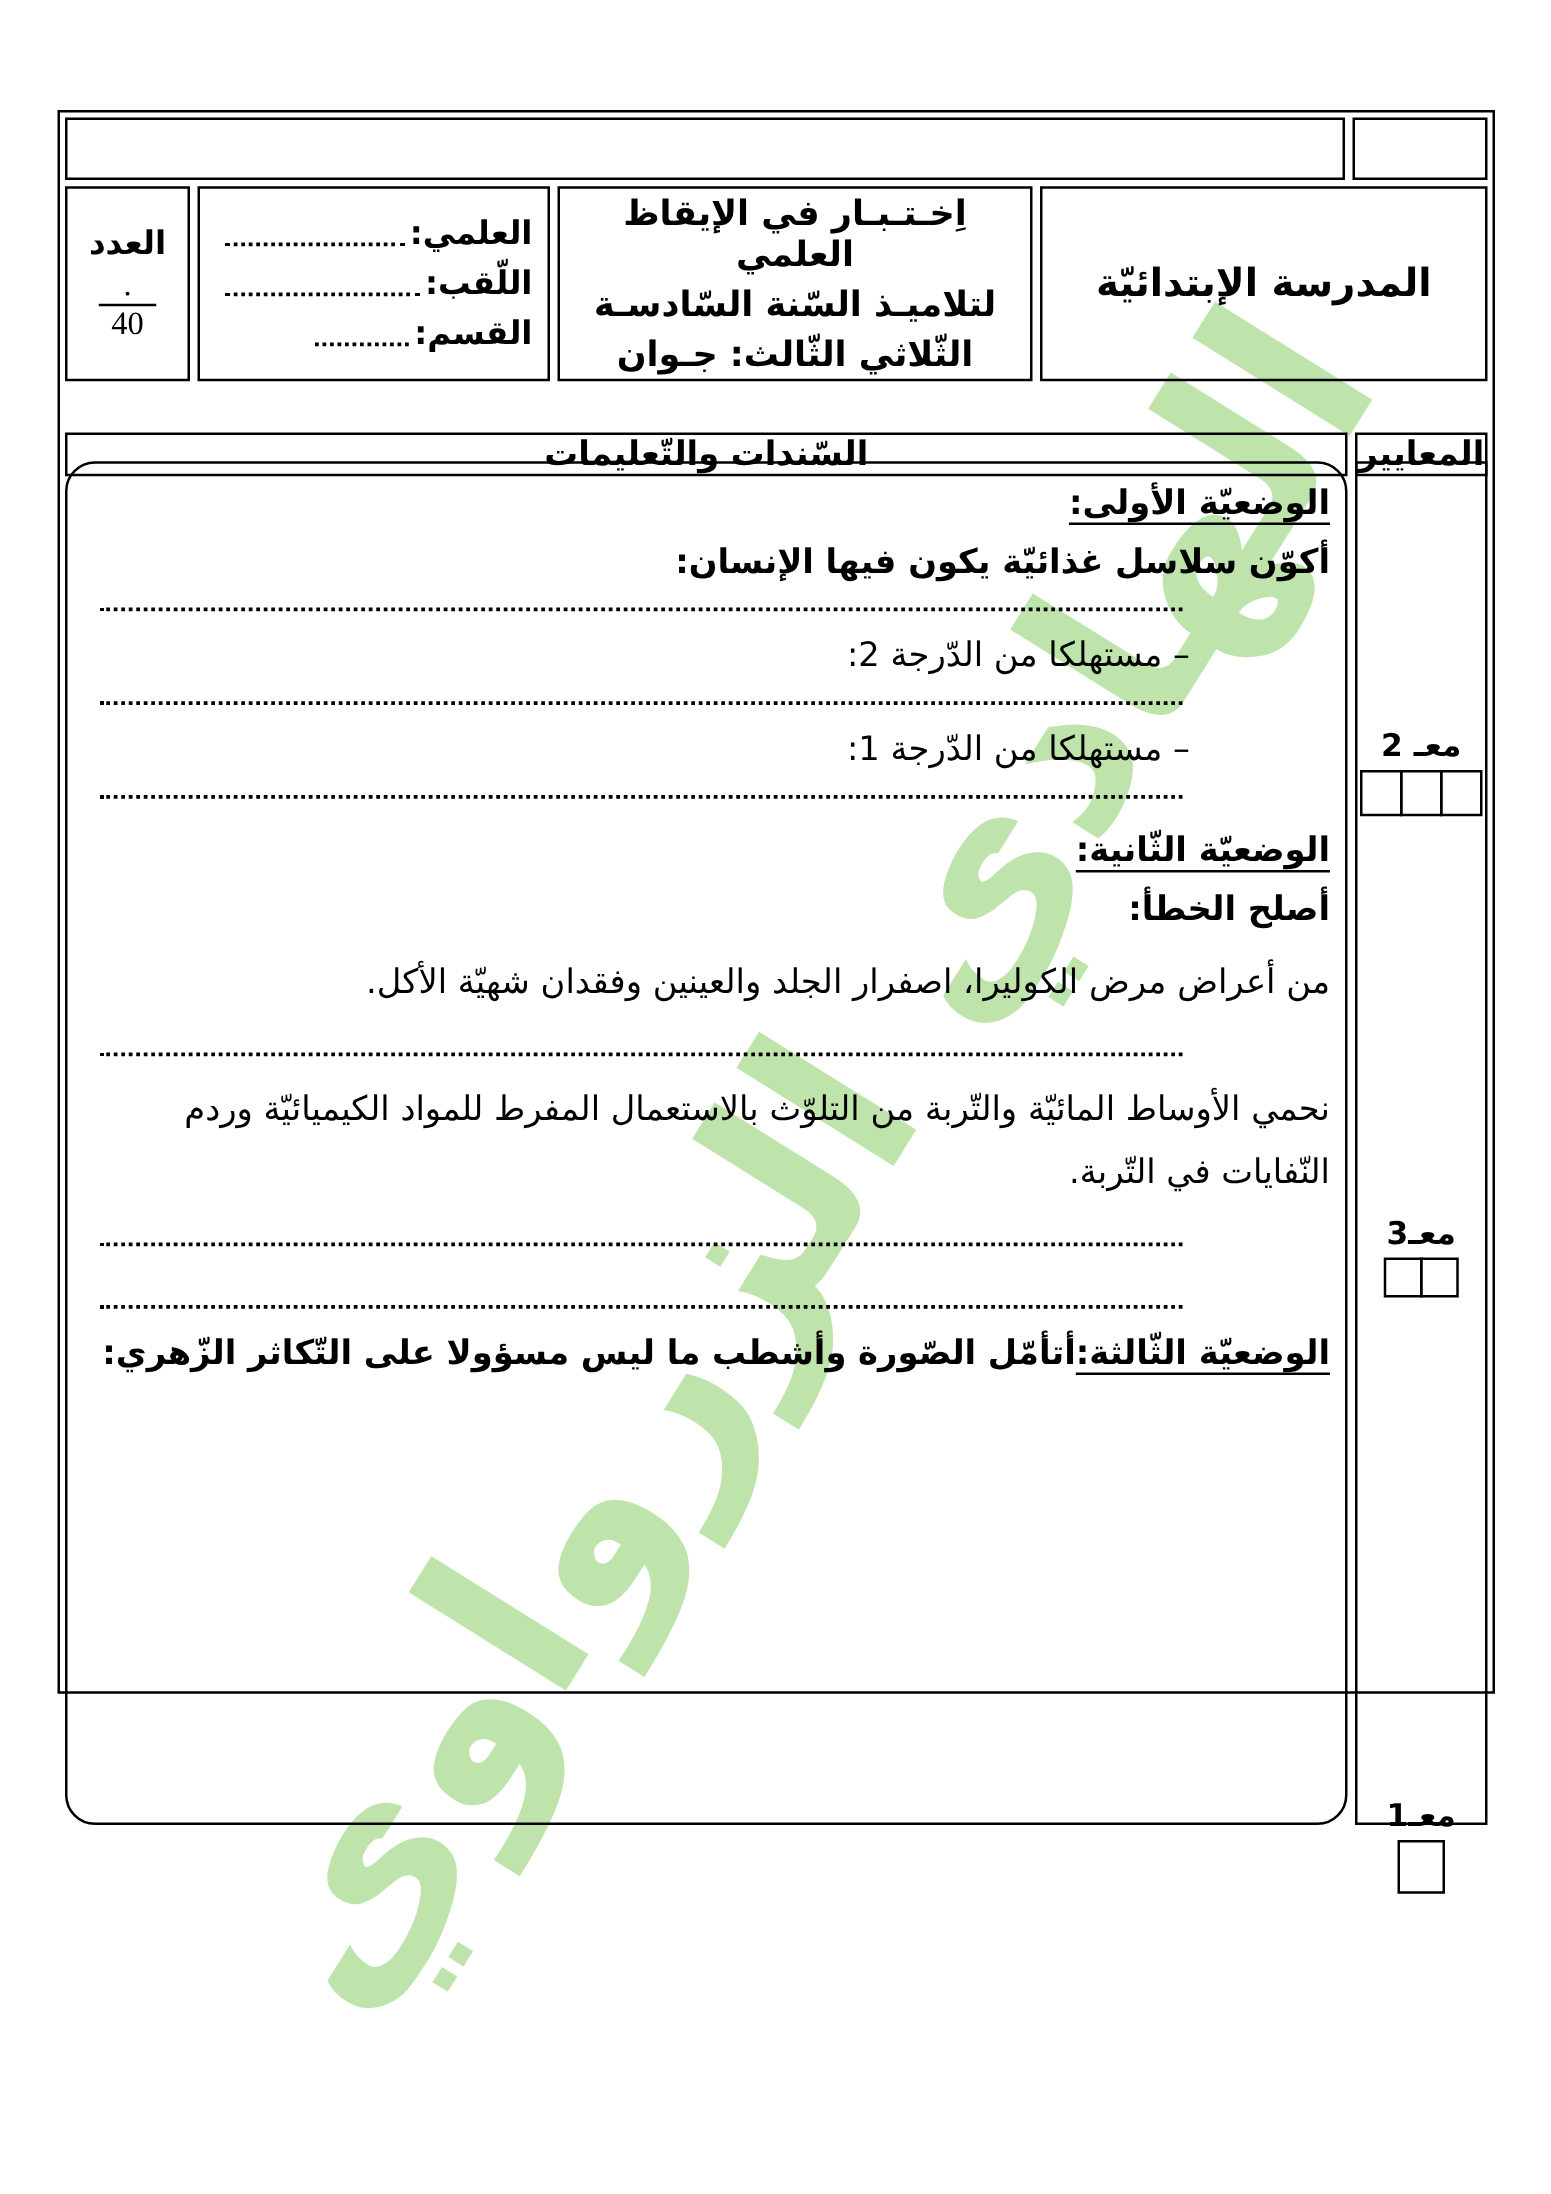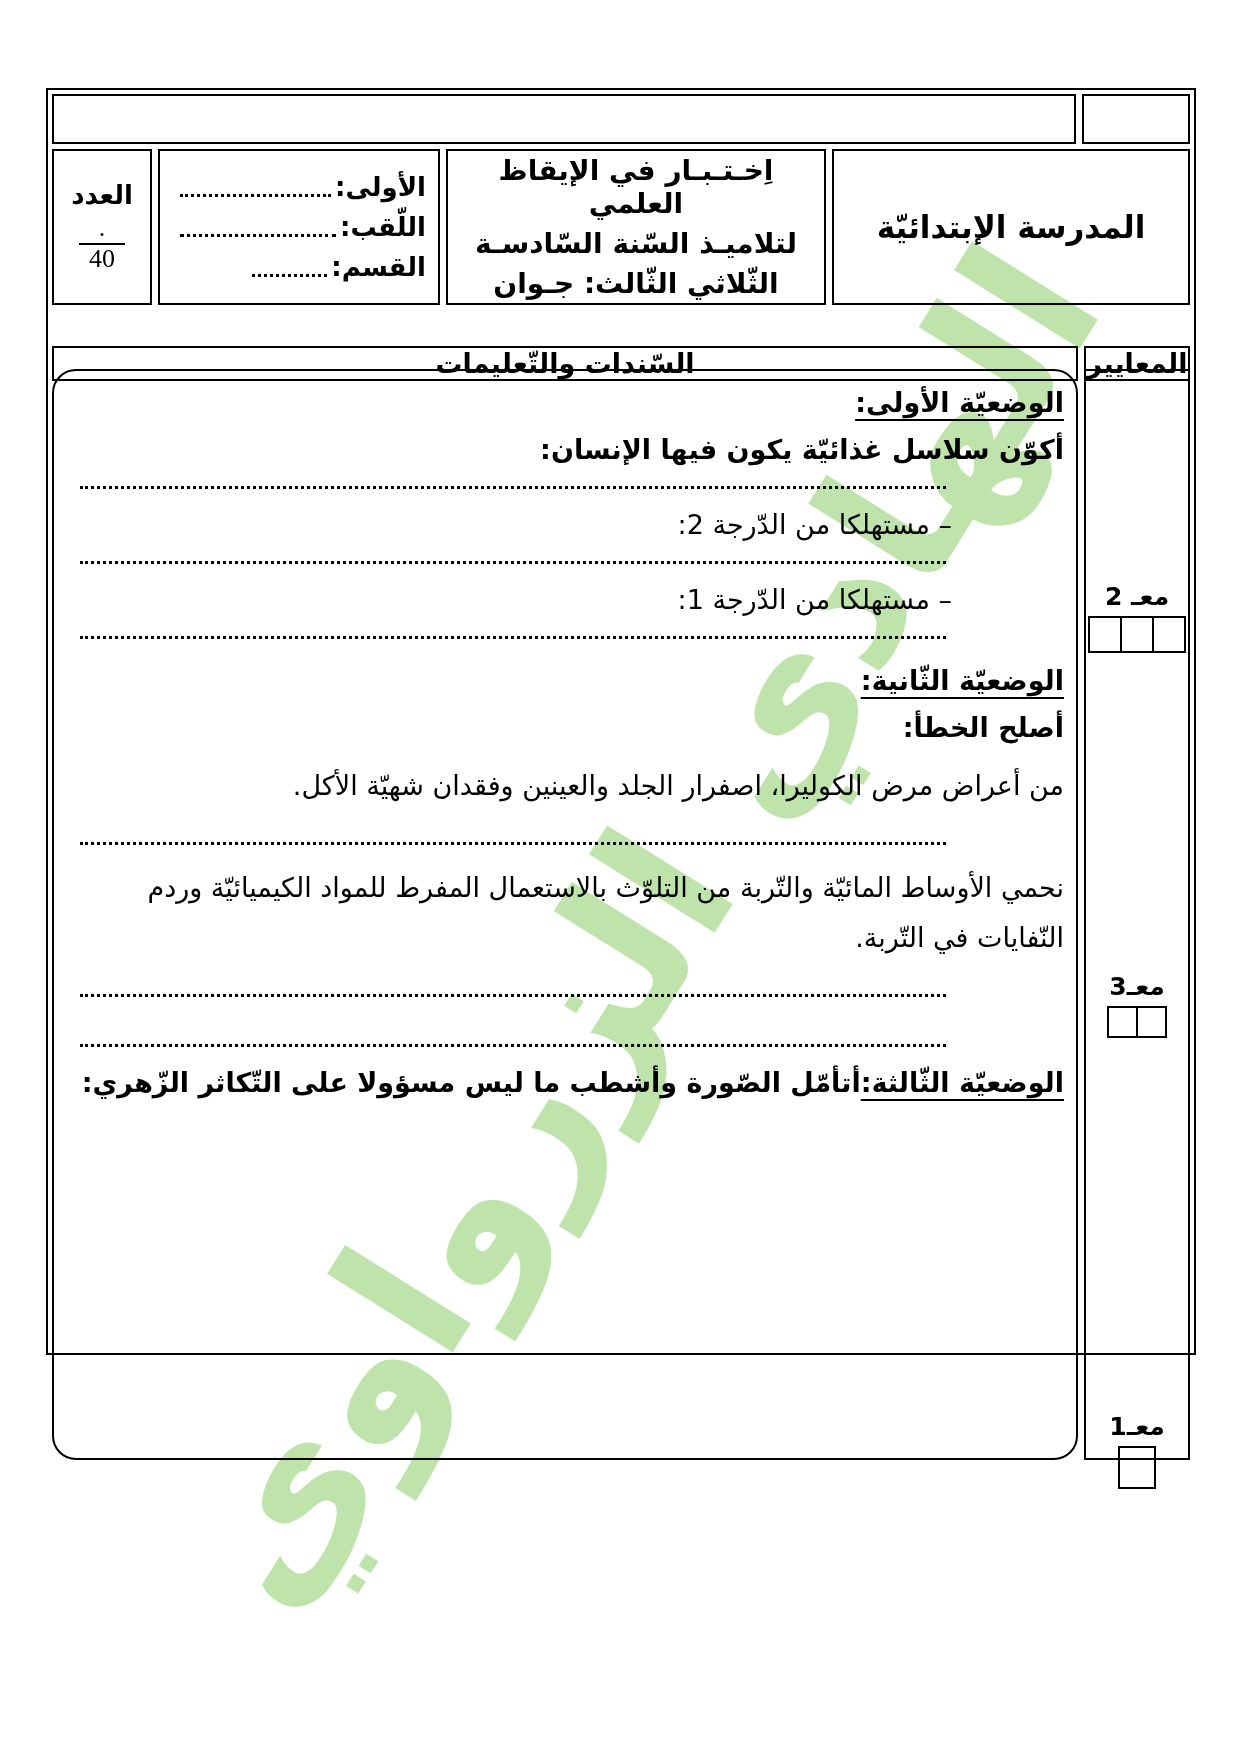--- a/index.html
+++ b/index.html
@@ -93,21 +93,21 @@
       <div class="cell school-cell">
         <span>المدرسة الإبتدائيّة</span>
       </div>
       <div class="cell title-cell">
         <span>اِخـتـبـار في الإيقاظ العلمي</span>
         <span>لتلاميـذ السّنة السّادسـة</span>
         <span>الثّلاثي الثّالث: جـوان</span>
       </div>
       <div class="cell names-cell">
         <div class="name-row">
-          <span class="lbl">الأولى:</span>
+          <span class="lbl">العلمي:</span>
           <span class="dots"></span>
         </div>
         <div class="name-row">
           <span class="lbl">اللّقب:</span>
           <span class="dots"></span>
         </div>
         <div class="name-row short">
           <span class="lbl">القسم:</span>
           <span class="dots"></span>
         </div>
@@ -141,21 +141,21 @@
             <span class="crit-box"></span>
           </span>
         </div>
         <div class="crit-group" style="top:602px">
           <span class="crit-label">معـ3</span>
           <span class="crit-boxes">
             <span class="crit-box sm"></span>
             <span class="crit-box sm"></span>
           </span>
         </div>
-        <div class="crit-group" style="top:1042px">
+        <div class="crit-group" style="top:1068px">
           <span class="crit-label">معـ1</span>
           <span class="crit-boxes">
             <span class="crit-box lg"></span>
           </span>
         </div>
       </div>
 
       <div class="cell content-cell">
         <div class="s-title">الوضعيّة الأولى:</div>
         <div class="s-task">أكوّن سلاسل غذائيّة يكون فيها الإنسان:</div>

